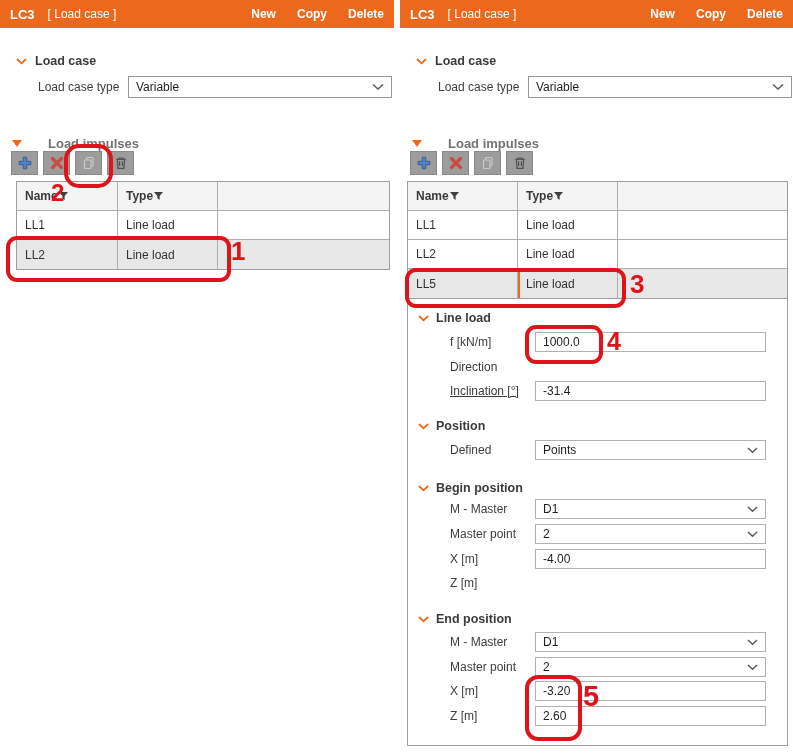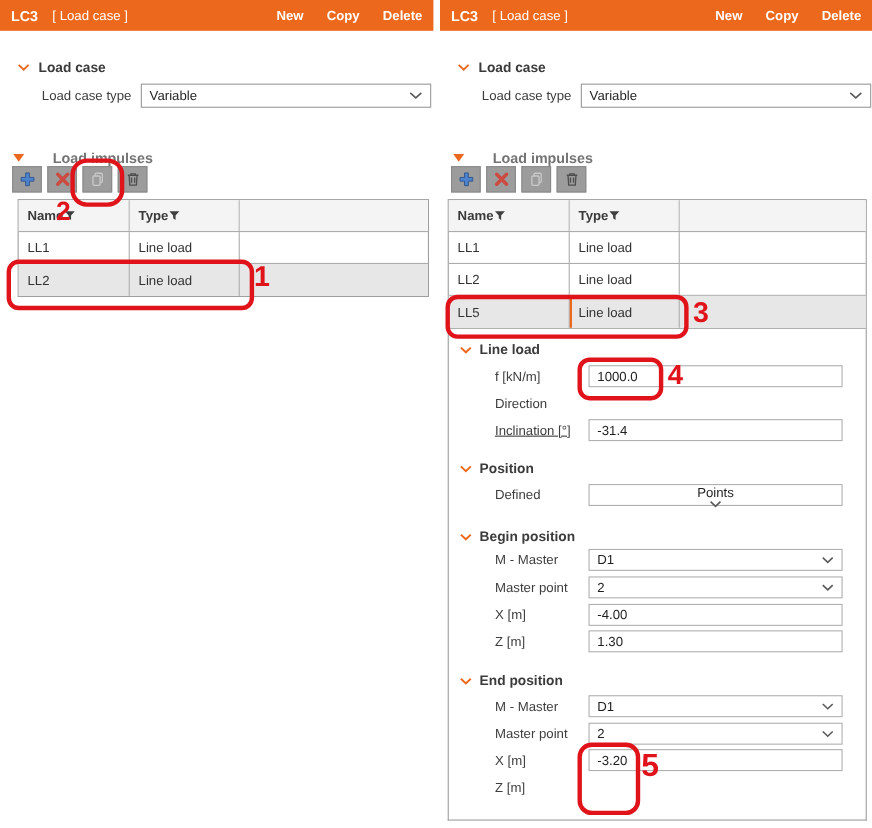--- a/index.html
+++ b/index.html
@@ -269,21 +269,21 @@
     <div class="dlabel" style="top:82px;text-decoration:underline;">Inclination [°]</div>
     <div class="inputbox dinput" style="top:82px;">-31.4</div>
 
     <div class="dsec" style="top:120px;">
       <svg width="11" height="7" viewBox="0 0 11 7">
           <polyline points="1,1 5.5,5.3 10,1" stroke="#EC681C" stroke-width="1.8" fill="none"></polyline>
         </svg>
       <span>Position</span>
     </div>
     <div class="dlabel" style="top:141px;">Defined</div>
-    <div class="inputbox dinput selbox" style="top:141px;flex-direction:column;">
+    <div class="inputbox dinput selbox" style="top:141px;">
       <span>Points</span>
       <svg class="chev" width="11" height="7" viewBox="0 0 11 7">
           <polyline points="1,1 5.5,5.3 10,1" stroke="#5a5a5a" stroke-width="1.5" fill="none"></polyline>
         </svg>
     </div>
 
     <div class="dsec" style="top:182px;">
       <svg width="11" height="7" viewBox="0 0 11 7">
           <polyline points="1,1 5.5,5.3 10,1" stroke="#EC681C" stroke-width="1.8" fill="none"></polyline>
         </svg>
@@ -299,21 +299,20 @@
     <div class="dlabel" style="top:225px;">Master point</div>
     <div class="inputbox dinput selbox" style="top:225px;">
       <span>2</span>
       <svg class="chev" width="11" height="7" viewBox="0 0 11 7">
           <polyline points="1,1 5.5,5.3 10,1" stroke="#5a5a5a" stroke-width="1.5" fill="none"></polyline>
         </svg>
     </div>
     <div class="dlabel" style="top:250px;">X [m]</div>
     <div class="inputbox dinput" style="top:250px;">-4.00</div>
     <div class="dlabel" style="top:274px;">Z [m]</div>
-    <div class="inputbox dinput" style="top:274px;">1.30</div>
 
     <div class="dsec" style="top:313px;">
       <svg width="11" height="7" viewBox="0 0 11 7">
           <polyline points="1,1 5.5,5.3 10,1" stroke="#EC681C" stroke-width="1.8" fill="none"></polyline>
         </svg>
       <span>End position</span>
     </div>
     <div class="dlabel" style="top:333px;">M - Master</div>
     <div class="inputbox dinput selbox" style="top:333px;">
       <span>D1</span>
@@ -324,20 +323,21 @@
     <div class="dlabel" style="top:358px;">Master point</div>
     <div class="inputbox dinput selbox" style="top:358px;">
       <span>2</span>
       <svg class="chev" width="11" height="7" viewBox="0 0 11 7">
           <polyline points="1,1 5.5,5.3 10,1" stroke="#5a5a5a" stroke-width="1.5" fill="none"></polyline>
         </svg>
     </div>
     <div class="dlabel" style="top:382px;">X [m]</div>
     <div class="inputbox dinput" style="top:382px;">-3.20</div>
     <div class="dlabel" style="top:407px;">Z [m]</div>
+    <div class="inputbox dinput" style="top:407px;">2.60</div>
   </div>
 
   <div class="ann-rect" style="left:5px;top:268px;width:213px;height:32px;"></div>
   <div class="ann-num" style="left:230px;top:271px;">3</div>
   <div class="ann-rect" style="left:125px;top:325px;width:70px;height:31px;"></div>
   <div class="ann-num" style="left:207px;top:329px;font-size:25px;">4</div>
   <div class="ann-rect" style="left:125px;top:675px;width:49px;height:58px;border-radius:13px;"></div>
   <div class="ann-num" style="left:183px;top:682px;font-size:29px;">5</div>
 </div>
 

